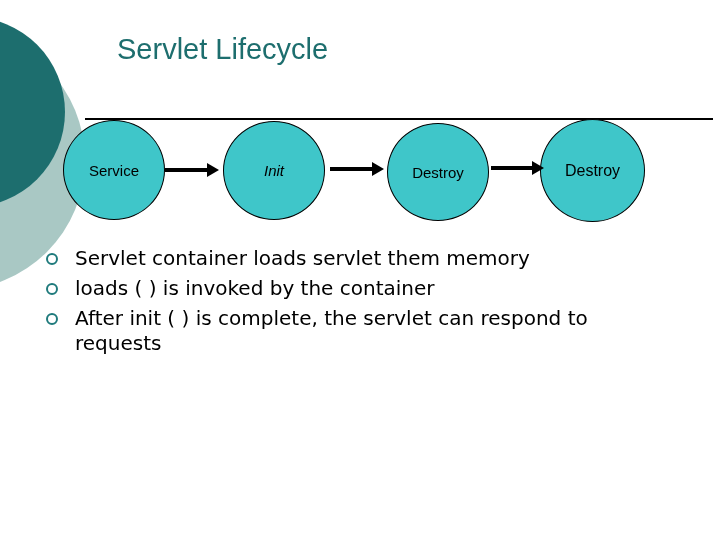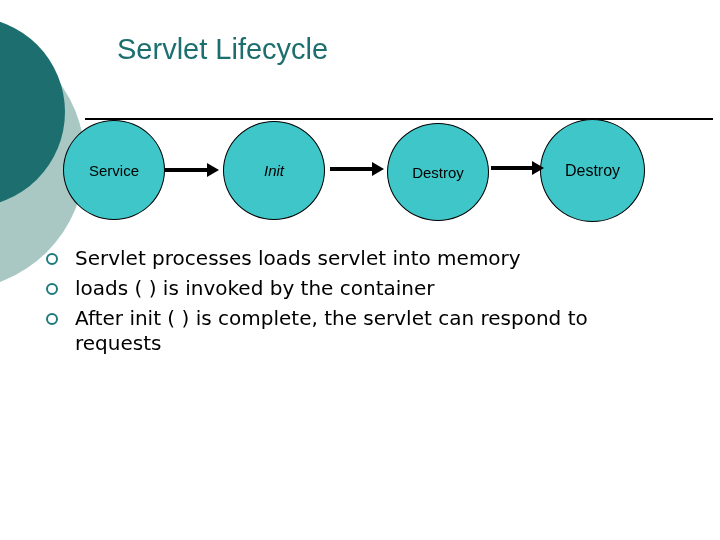--- a/index.html
+++ b/index.html
@@ -181,21 +181,21 @@
     </div>
     <div class="arrow arrow-3">
       <div class="shaft"></div>
       <div class="head"></div>
     </div>
   </div>
 
   <div class="bullets">
     <div class="bullet-item">
       <span class="bullet-marker"></span>
-      <span class="bullet-text">Servlet processes loads servlet into memory</span>
+      <span class="bullet-text">Servlet container loads servlet them memory</span>
     </div>
     <div class="bullet-item">
       <span class="bullet-marker"></span>
       <span class="bullet-text">loads ( ) is invoked by the container</span>
     </div>
     <div class="bullet-item">
       <span class="bullet-marker"></span>
       <span class="bullet-text">After init (  ) is complete, the servlet can respond to
 requests</span>
     </div>

